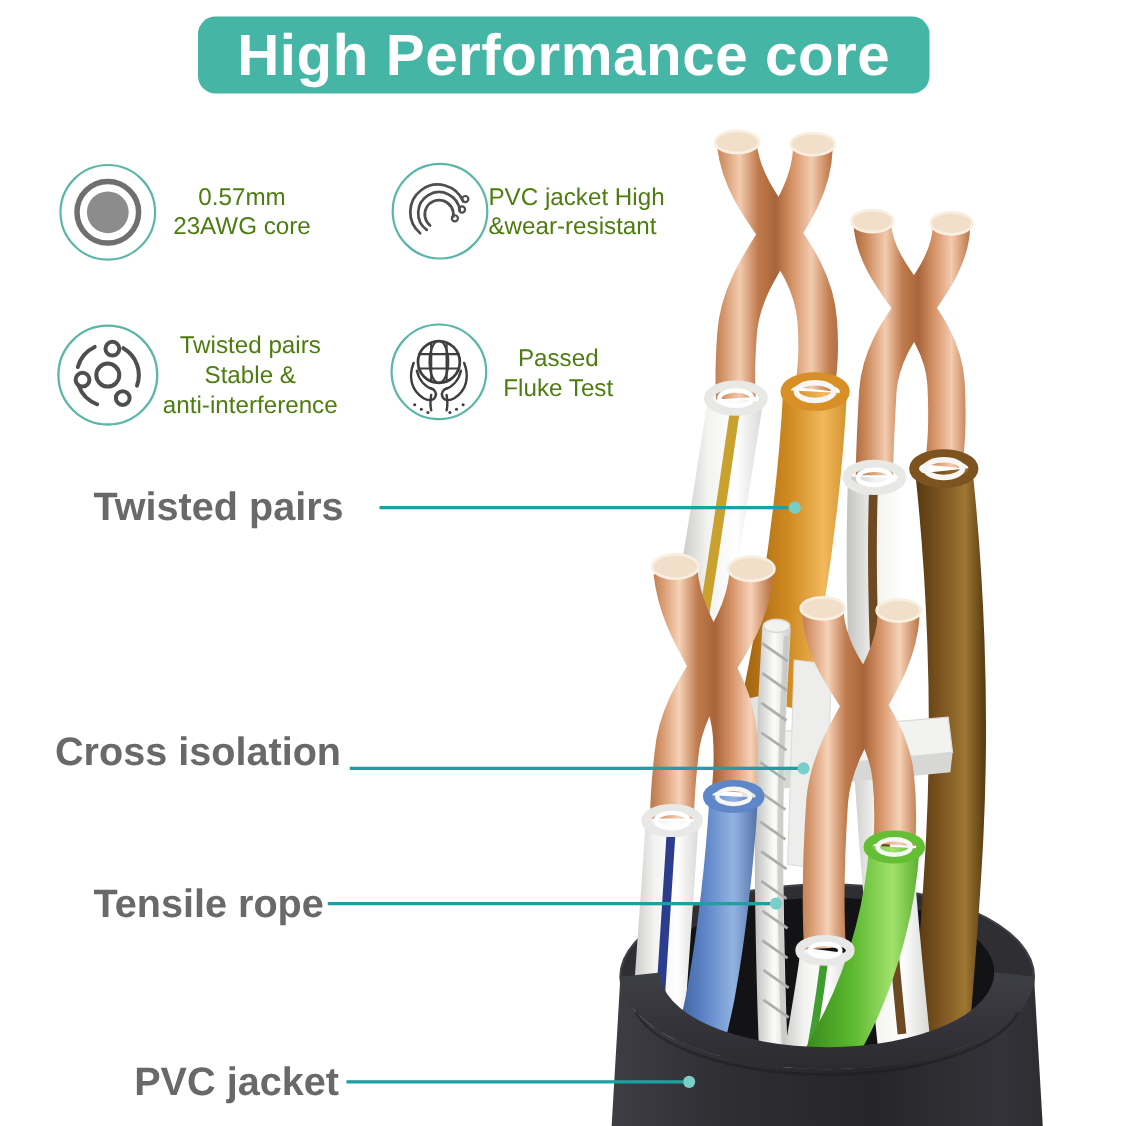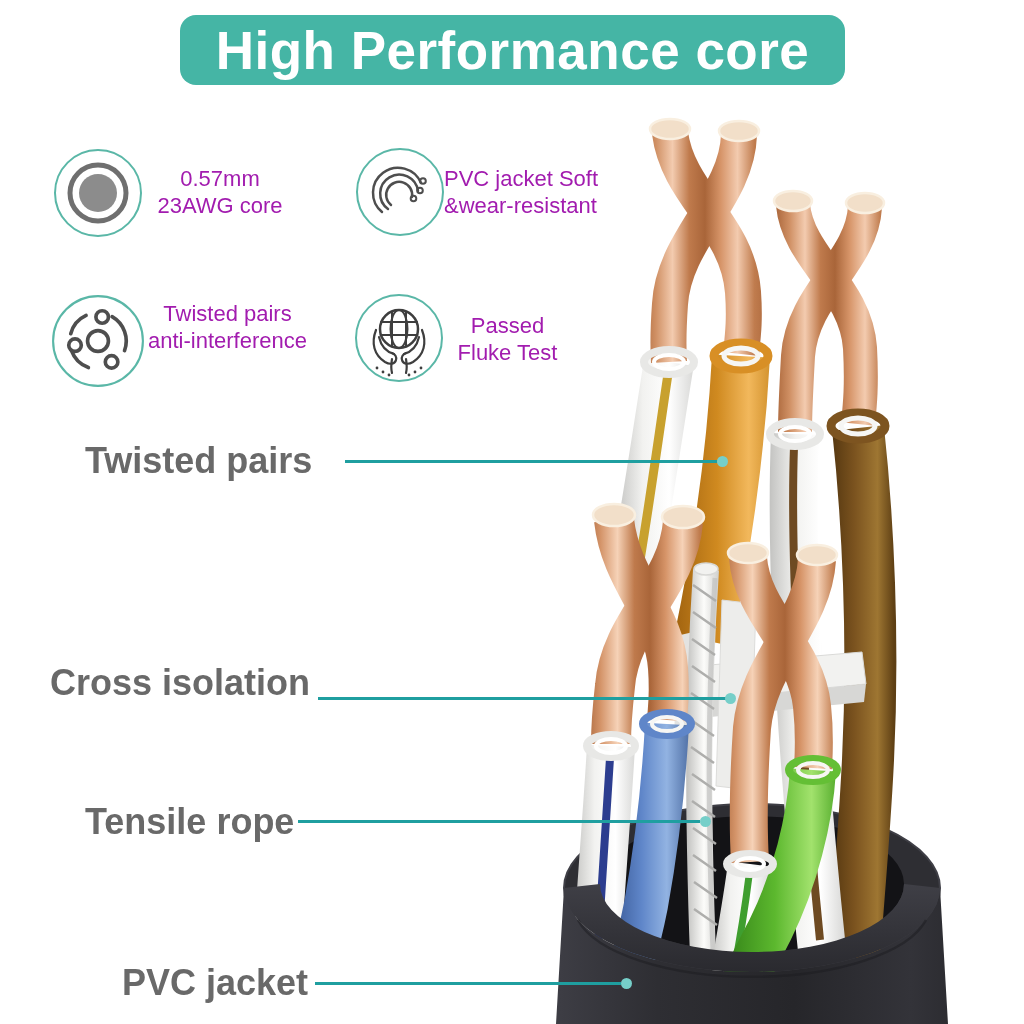--- a/index.html
+++ b/index.html
@@ -4,21 +4,21 @@
 <style>
   html,body{margin:0;padding:0;background:#ffffff;}
   .canvas{position:relative;width:1024px;height:1024px;background:#ffffff;overflow:hidden;
           font-family:"Liberation Sans",sans-serif;border-radius:11px;}
   
   .banner{position:absolute;left:180px;top:15px;width:665px;height:70px;background:#45b5a5;
           border-radius:16px;display:flex;align-items:center;justify-content:center;}
   .banner-text{color:#ffffff;font-size:53px;font-weight:bold;letter-spacing:.5px;white-space:nowrap;}
   
   .feat-icon{position:absolute;width:90px;height:90px;}
-  .feat-text{position:absolute;color:#a21caf;font-size:22px;line-height:27px;}
+  .feat-text{position:absolute;color:#4d7c0f;font-size:22px;line-height:27px;}
   .feat-center{text-align:center;}
   
   .callout{position:absolute;color:#696969;font-size:36px;font-weight:bold;line-height:40px;white-space:nowrap;z-index:3;}
   .callout-centered{text-align:center;white-space:normal;}
   .leader{position:absolute;height:3px;background:#1f9fa0;z-index:3;}
   .leader-dot{position:absolute;width:11px;height:11px;border-radius:50%;background:#76cfc9;z-index:3;}
   .illustration{position:absolute;left:0;top:0;z-index:1;}
 </style>
 </head>
 <body>
@@ -258,38 +258,39 @@
     <g fill="none" stroke="#4e4e4e" stroke-width="2.5" stroke-linecap="round">
       <path d="M 27 65 A 25 25 0 1 1 66 36"></path>
       <path d="M 33 62 A 19 19 0 1 1 63 44"></path>
       <path d="M 36 58 A 13 13 0 1 1 57 50"></path>
       <circle cx="68" cy="34" r="2.8" stroke-width="2"></circle>
       <circle cx="65" cy="43.5" r="2.8" stroke-width="2"></circle>
       <circle cx="58.5" cy="51.5" r="2.8" stroke-width="2"></circle>
     </g>
   </svg>
   <div class="feat-text" style="left:444px;top:165px;">
-    <div>PVC jacket Soft</div>
+    <div>PVC jacket High</div>
     <div>&amp;wear-resistant</div>
   </div>
 
   <svg class="feat-icon" style="left:51px;top:294px;width:94px;height:94px;" viewBox="0 0 90 90">
     <circle cx="45" cy="45" r="43" fill="none" stroke="#5ab7a7" stroke-width="2"></circle>
     <g fill="none" stroke="#4e4e4e" stroke-width="3.5" stroke-linecap="round">
       <circle cx="45" cy="45" r="10"></circle>
       <circle cx="49" cy="22" r="6"></circle>
       <circle cx="23" cy="49" r="6"></circle>
       <circle cx="58" cy="65" r="6"></circle>
       <path d="M 18.9 38 A 27 27 0 0 1 33.6 20.5"></path>
       <path d="M 58.5 21.6 A 27 27 0 0 1 70.4 54.2"></path>
       <path d="M 19.6 54.2 A 27 27 0 0 0 35.8 70.4"></path>
     </g>
   </svg>
   <div class="feat-text feat-center" style="left:120px;top:300px;width:215px;">
     <div>Twisted pairs</div>
+    <div>Stable &amp;</div>
     <div>anti-interference</div>
   </div>
 
   <svg class="feat-icon" style="left:354px;top:293px;" viewBox="0 0 90 90">
     <circle cx="45" cy="45" r="43" fill="none" stroke="#5ab7a7" stroke-width="2"></circle>
     <g fill="none" stroke="#3e3e3e" stroke-width="2.2" stroke-linecap="round">
       <circle cx="45" cy="36" r="19" stroke-width="2.5"></circle>
       <ellipse cx="45" cy="36" rx="8.5" ry="19" stroke-width="2"></ellipse>
       <path d="M 38 19 V 53 M 52 19 V 53" stroke-width="2"></path>
       <path d="M 27 29 H 63 M 26.5 42 H 63.5" stroke-width="2"></path>

